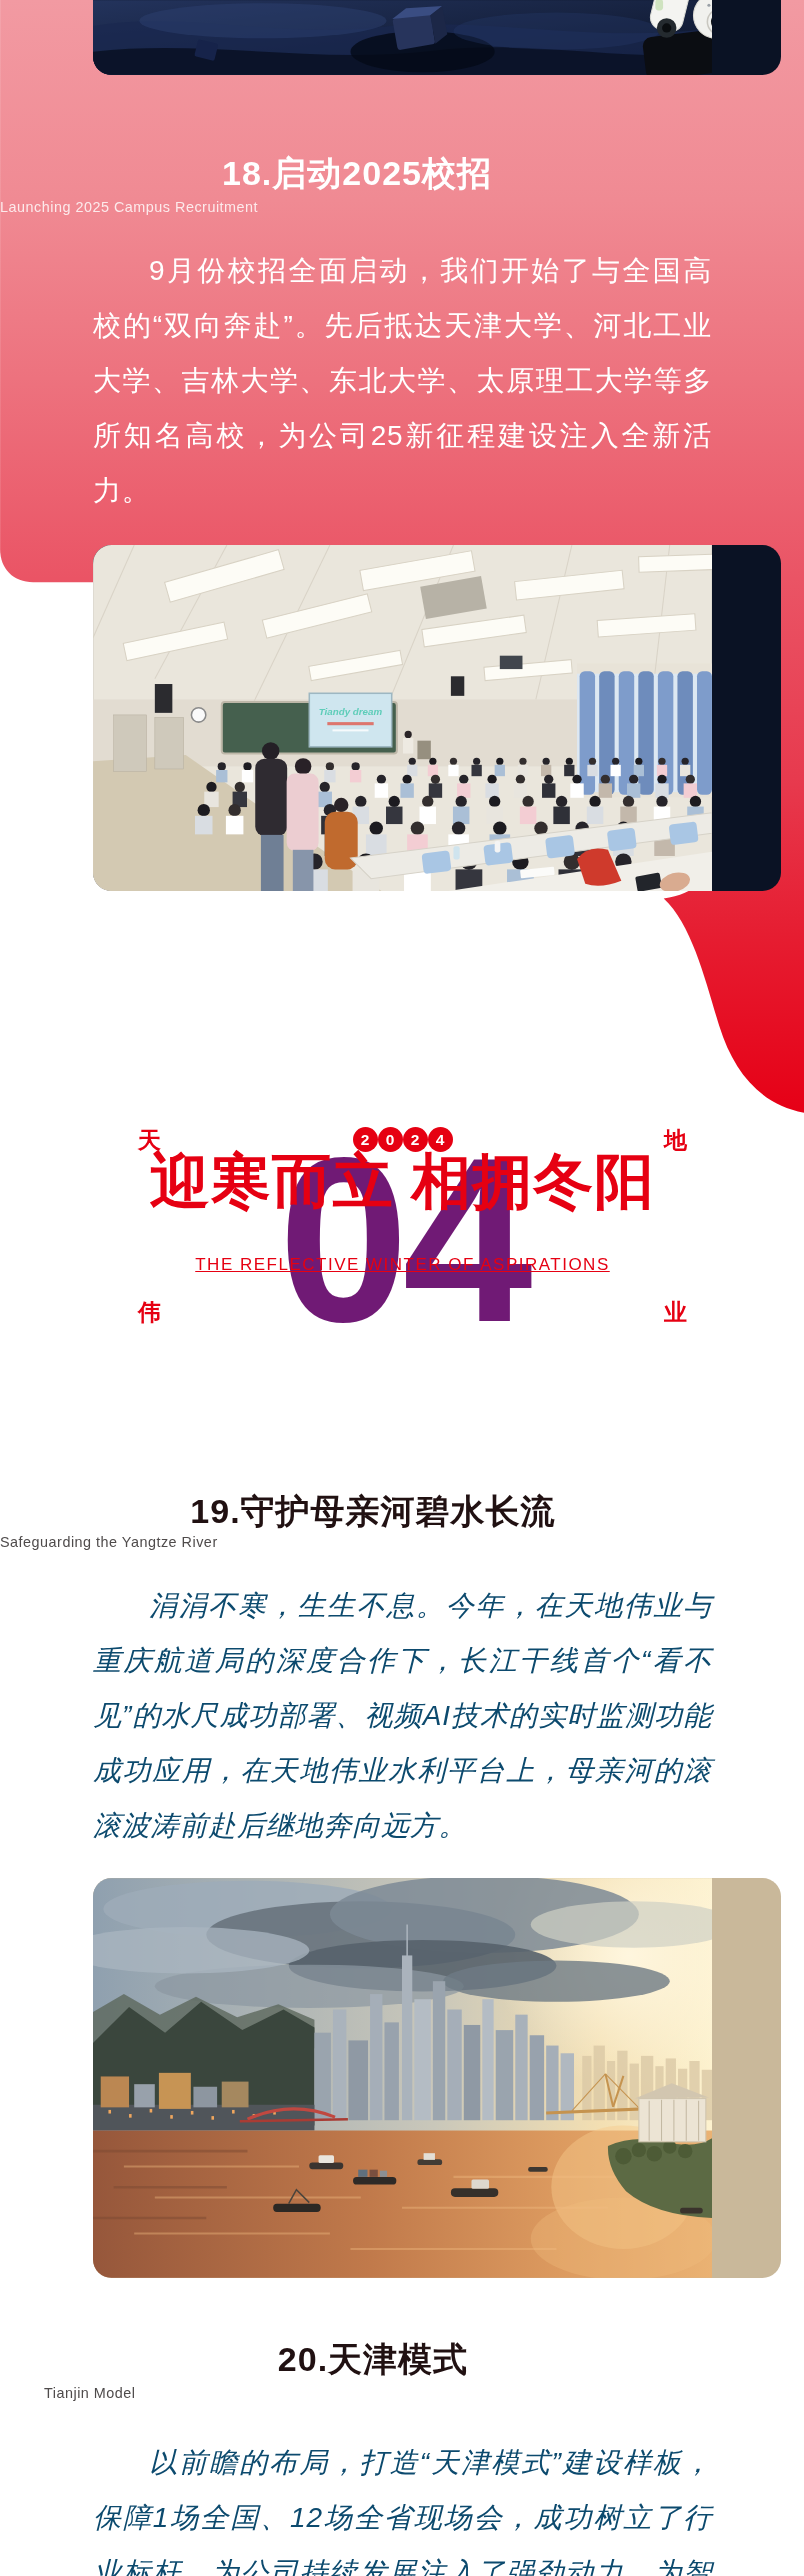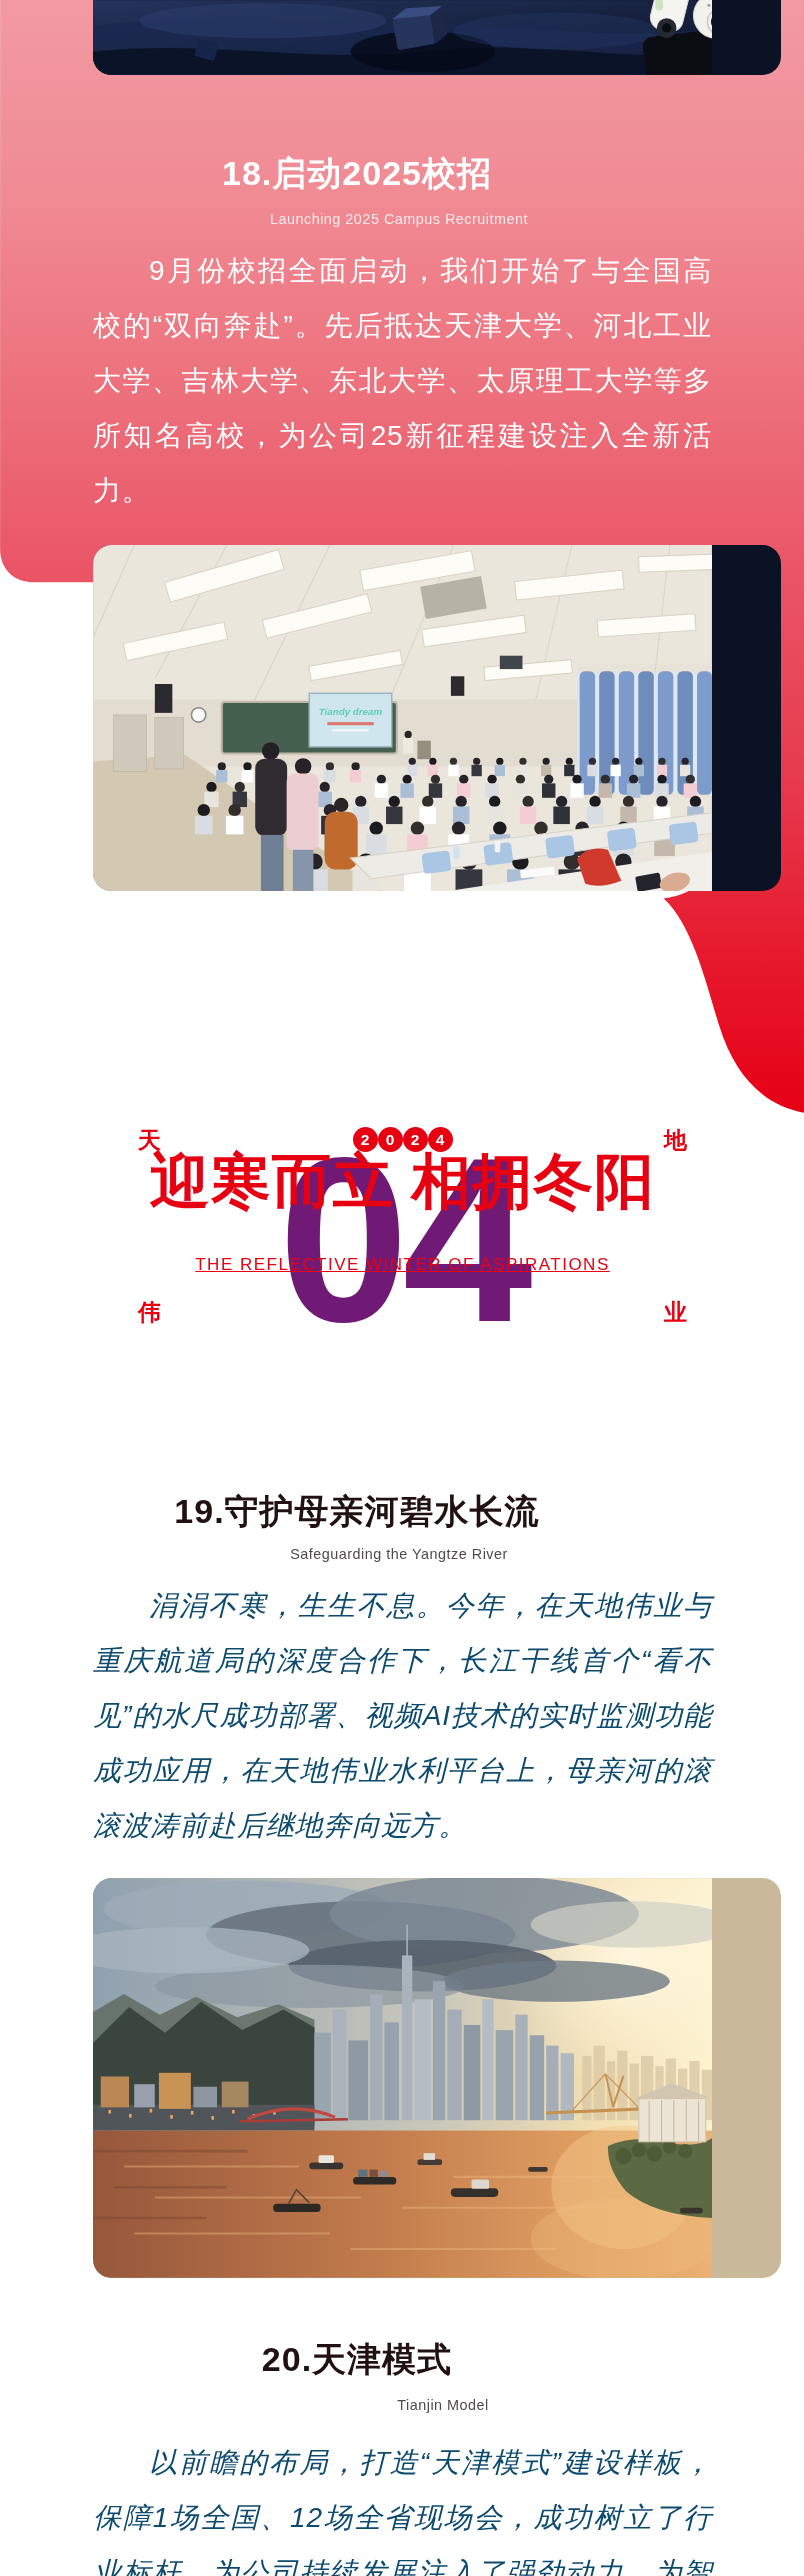--- a/index.html
+++ b/index.html
@@ -10,22 +10,22 @@
   #bg-red{position:absolute;left:0;top:0;width:805px;height:1319px;}
   
   .photo{position:absolute;left:93px;width:688px;overflow:hidden;background:#0a1224;}
   #photo-product{top:0;height:75px;border-radius:0 0 18.5px 18.5px;}
   #photo-class{top:545px;height:346px;border-radius:18.5px;}
   #photo-river{top:1878px;height:400px;border-radius:18.5px;background:#c9b89a;}
   
   .sec-title{position:absolute;left:0;width:714px;text-align:center;margin:0;
              font-size:34px;font-weight:800;line-height:1;letter-spacing:1px;}
   .sec-title.light{color:#ffffff;}
-  .sec-title.dark{color:#211112;}
-  .sec-sub{position:absolute;left:0;width:774px;text-align:center;margin:12px;
+  .sec-title.dark{color:#211112;padding-left:16px;}
+  .sec-sub{position:absolute;left:0;width:774px;margin:0;
            font-size:14.4px;font-weight:400;line-height:1;letter-spacing:0.5px;}
   .sec-sub.light{color:rgba(255,255,255,0.82);}
   .sec-sub.dark{color:#4f4b4b;}
   #t18{top:156px;} #e18{top:200px;}
   #t19{top:1494px;} #e19{top:1535px;}
   #t20{top:2342px;} #e20{top:2386px;padding-left:44px;}
   
   .para{position:absolute;left:93px;width:619px;margin:0;
         font-size:28px;line-height:55px;letter-spacing:0.8px;
         text-align:justify;text-indent:56px;}

